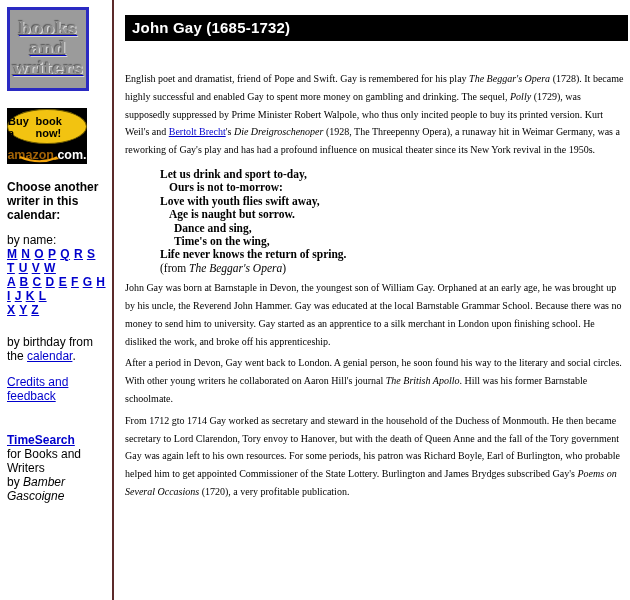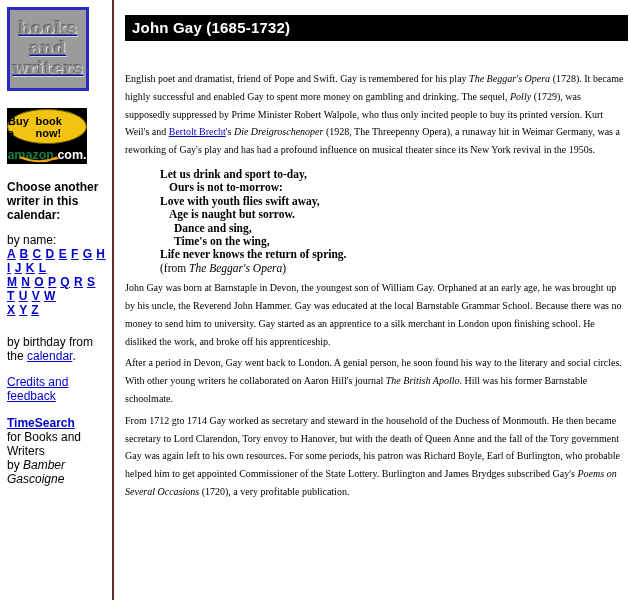--- a/index.html
+++ b/index.html
@@ -18,31 +18,31 @@
 
   .amazon { display:block; width:80px; height:56px; background:#000; margin-top:17px; position:relative;
             text-decoration:none; cursor:pointer; }
   .amazon-oval { position:absolute; top:1px; left:0px; width:80px; height:35px; background:#f2c311;
                  border:1px solid #6d5a00; border-radius:50%; display:flex; flex-direction:row;
                  align-items:center; justify-content:center; }
   .amazon-oval span { color:#000; font-family:"Liberation Sans",sans-serif; font-weight:bold;
                       font-size:11px; line-height:12px; }
   .amazon-brand { position:absolute; bottom:2px; left:0; right:0; text-align:center;
                   font-family:"Liberation Sans",sans-serif; font-weight:bold; font-size:12.5px; line-height:13px; }
-  .amazon-brand .b1 { color:#15803d;margin-top:34px; }
+  .amazon-brand .b1 { color:#a16207;margin-top:34px; }
   .amazon-brand .b2 { color:#ffffff; }
   .amazon-smile { position:absolute; bottom:0px; left:12px; }
 
   .sb-heading { font-weight:bold; margin-top:16px; }
   .sb-byname { margin-top:11px; }
   .letter-row a, .sb a { color:#0000cc; text-decoration:underline; cursor:pointer; }
   .letter-row { font-weight:bold; letter-spacing:0.5px; }
   .sb-birthday { margin-top:18px; }
   .sb-credits { margin-top:12px; }
-  .sb-timesearch { margin-top:13px; }
+  .sb-timesearch { margin-top:30px; }
   .sb-timesearch a { font-weight:bold; }
   .italic { font-style:italic; }
 
   
   .main { position:absolute; left:125px; top:15px; width:503px; }
   .titlebar { background:#000000; color:#ffffff; height:26px; line-height:26px;
               font-family:"Liberation Sans",sans-serif; font-weight:bold; font-size:15px;
               padding-left:7px; letter-spacing:0.2px; }
   p.body { margin:4px 0 0; font-size:10px; line-height:17.8px; text-align:left; }
   p.body.first { margin-top:29px; }
@@ -75,22 +75,22 @@
     <svg class="amazon-smile" width="40" height="8" viewBox="0 0 40 8">
       <path d="M1 1 Q 20 9 37 2" stroke="#f5a50a" stroke-width="2" fill="none"></path>
       <path d="M37 0 L40 3 L35 4 Z" fill="#f5a50a"></path>
     </svg>
   </a>
 
   <div class="sb-heading">Choose another writer in this calendar:</div>
 
   <div class="sb-byname">by name:</div>
   <div>
+      <div class="letter-row"><a href="#">M</a> <a href="#">N</a> <a href="#">O</a> <a href="#">P</a> <a href="#">Q</a> <a href="#">R</a> <a href="#">S</a> <a href="#">T</a> <a href="#">U</a> <a href="#">V</a> <a href="#">W</a></div>
       <div class="letter-row"><a href="#">A</a> <a href="#">B</a> <a href="#">C</a> <a href="#">D</a> <a href="#">E</a> <a href="#">F</a> <a href="#">G</a> <a href="#">H</a> <a href="#">I</a> <a href="#">J</a> <a href="#">K</a> <a href="#">L</a></div>
-      <div class="letter-row"><a href="#">M</a> <a href="#">N</a> <a href="#">O</a> <a href="#">P</a> <a href="#">Q</a> <a href="#">R</a> <a href="#">S</a> <a href="#">T</a> <a href="#">U</a> <a href="#">V</a> <a href="#">W</a></div>
       <div class="letter-row"><a href="#">X</a> <a href="#">Y</a> <a href="#">Z</a></div>
     </div>
 
   <div class="sb-birthday">
     <span>by birthday from the</span>
     <a>calendar</a><span>.</span>
   </div>
 
   <div class="sb-credits">
     <a>Credits and feedback</a>

